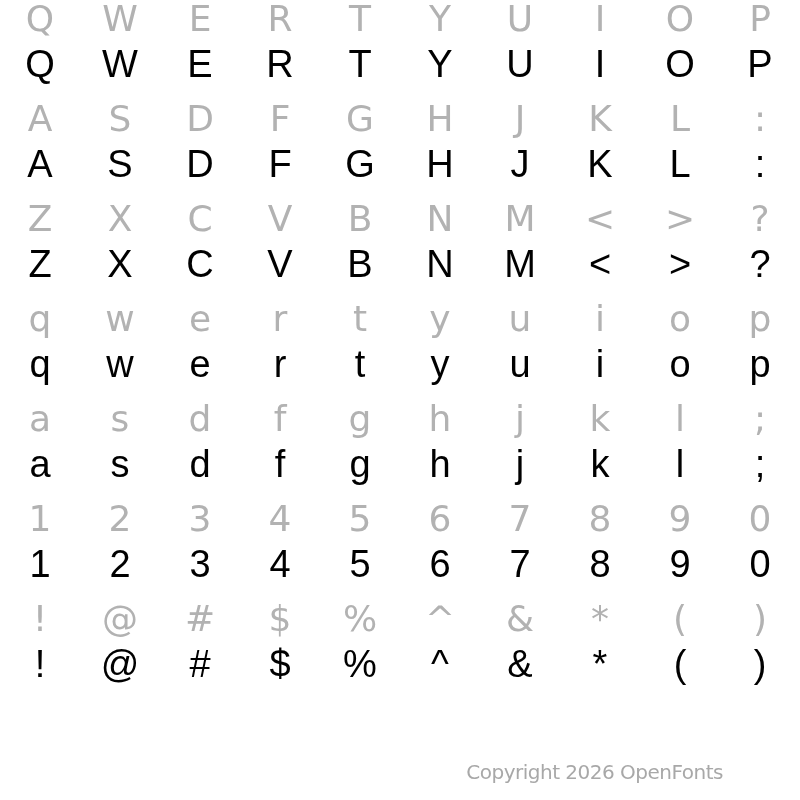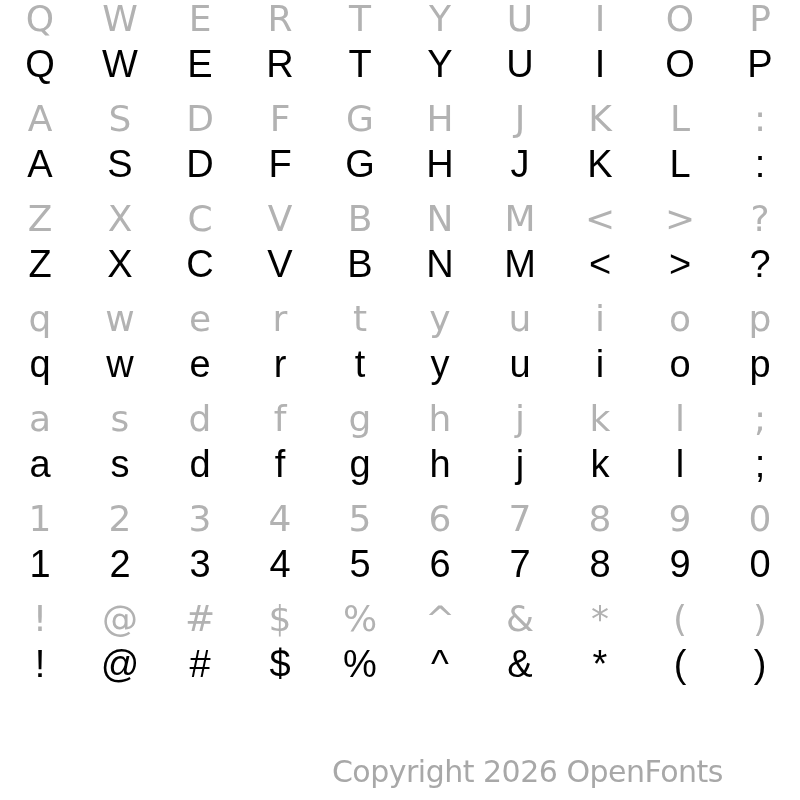--- a/index.html
+++ b/index.html
@@ -42,21 +42,21 @@
     line-height: 44px;
     font-size: 38px;
     font-family: "Liberation Sans", sans-serif;
     color: var(--primary, #000000);
   }
   .copyright {
     position: absolute;
     top: 757px;
     right: 77px;
     font-family: "DejaVu Sans", sans-serif;
-    font-size: 30px;
+    font-size: 20px;
     line-height: 30px;
     letter-spacing: -0.5px;
     color: var(--copyright, #a8a8a8);
     white-space: pre;
   }
 </style>
 </head>
 <body>
 
 <div class="page">

